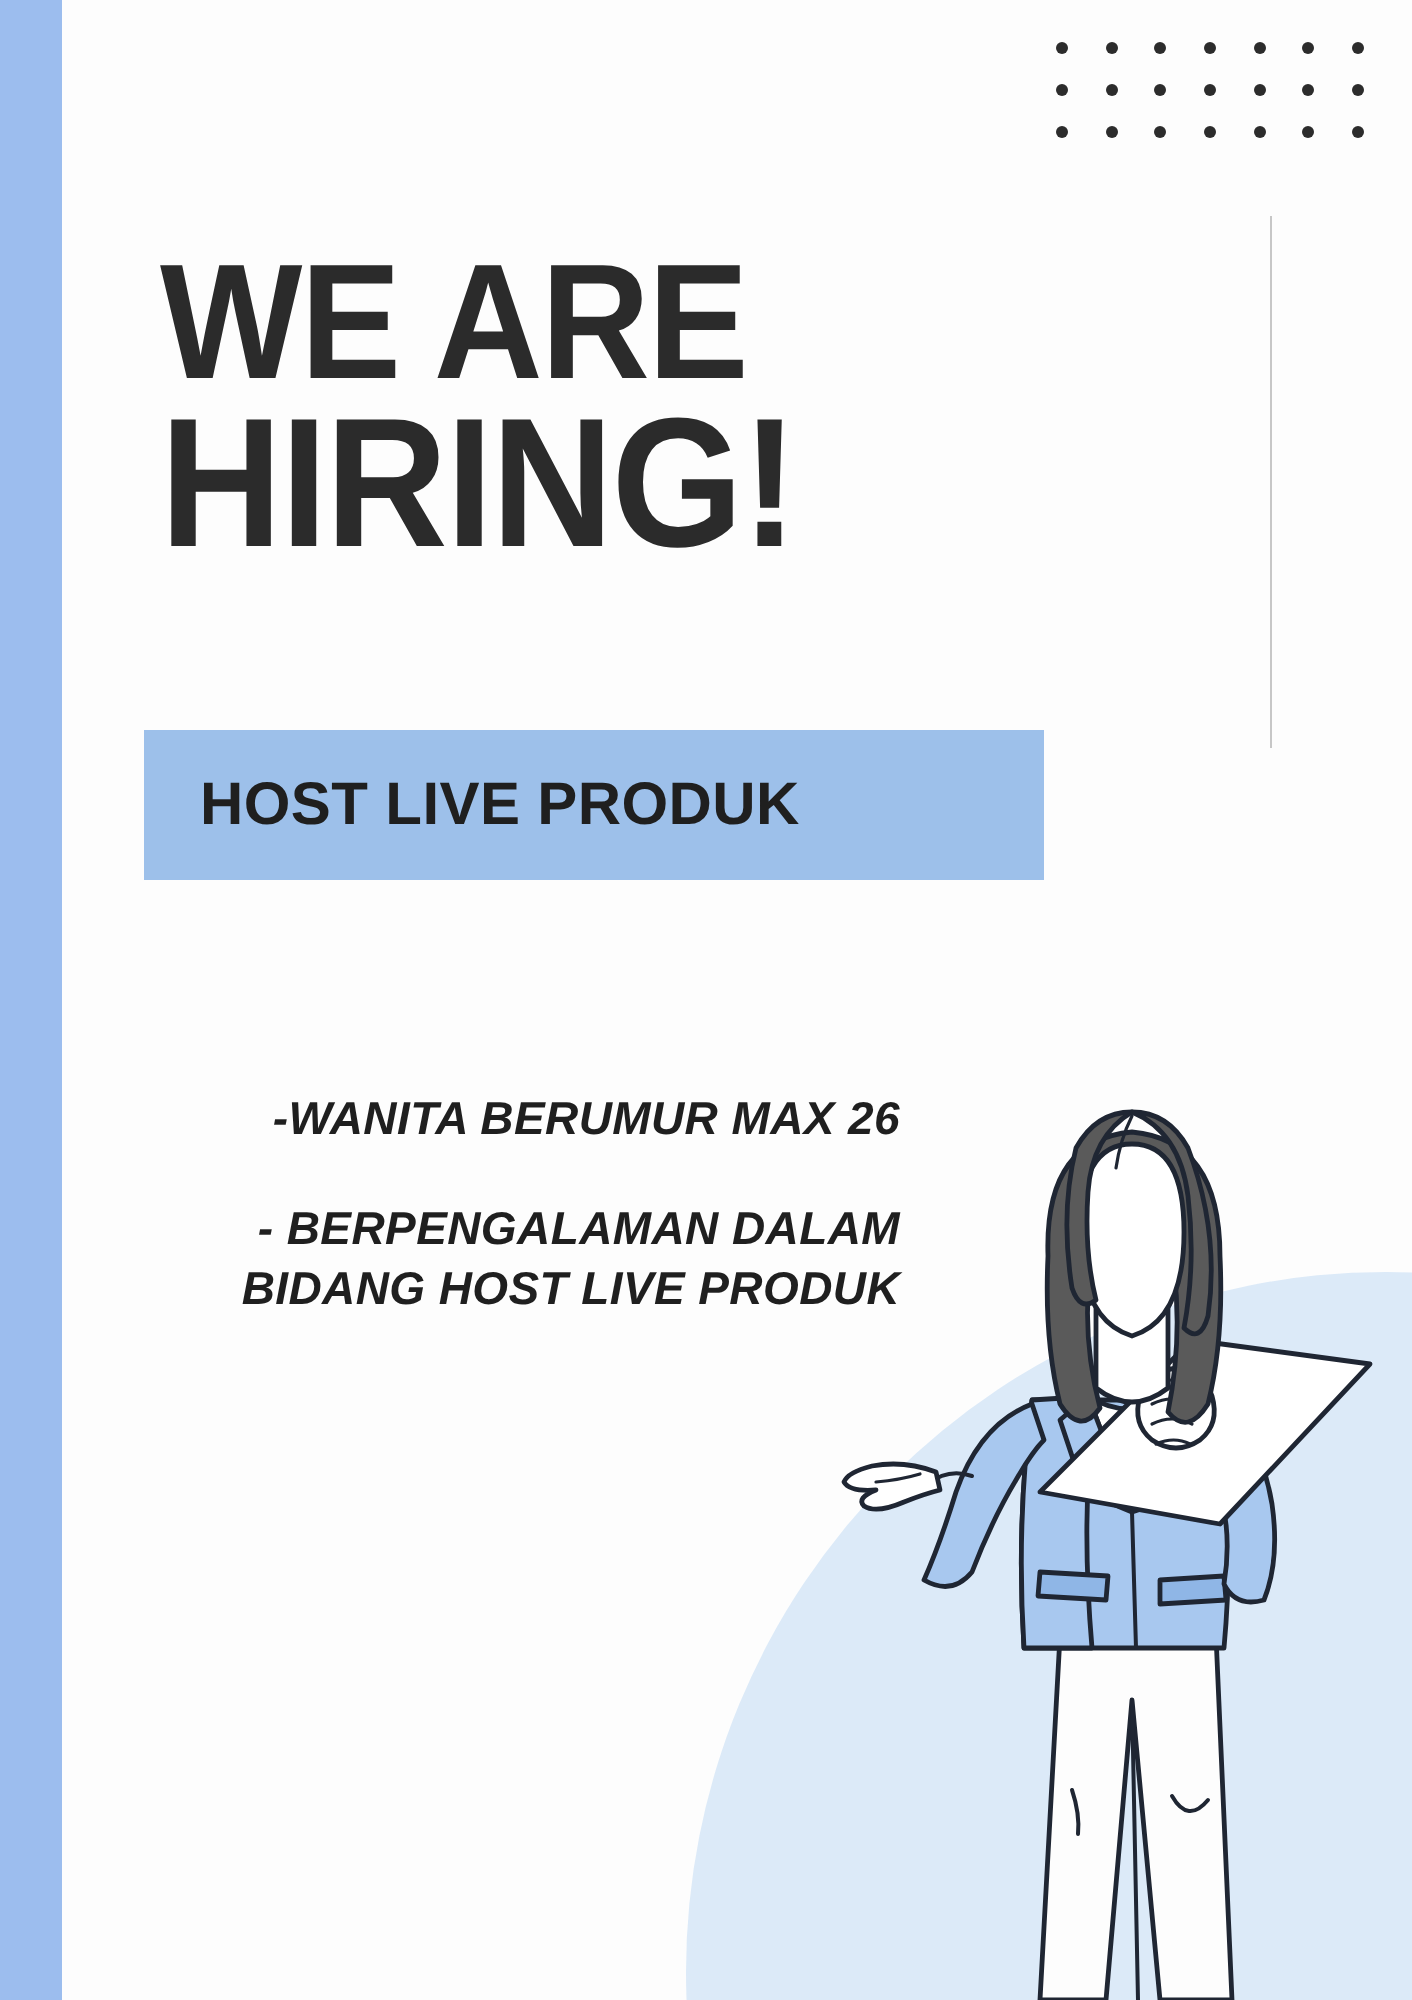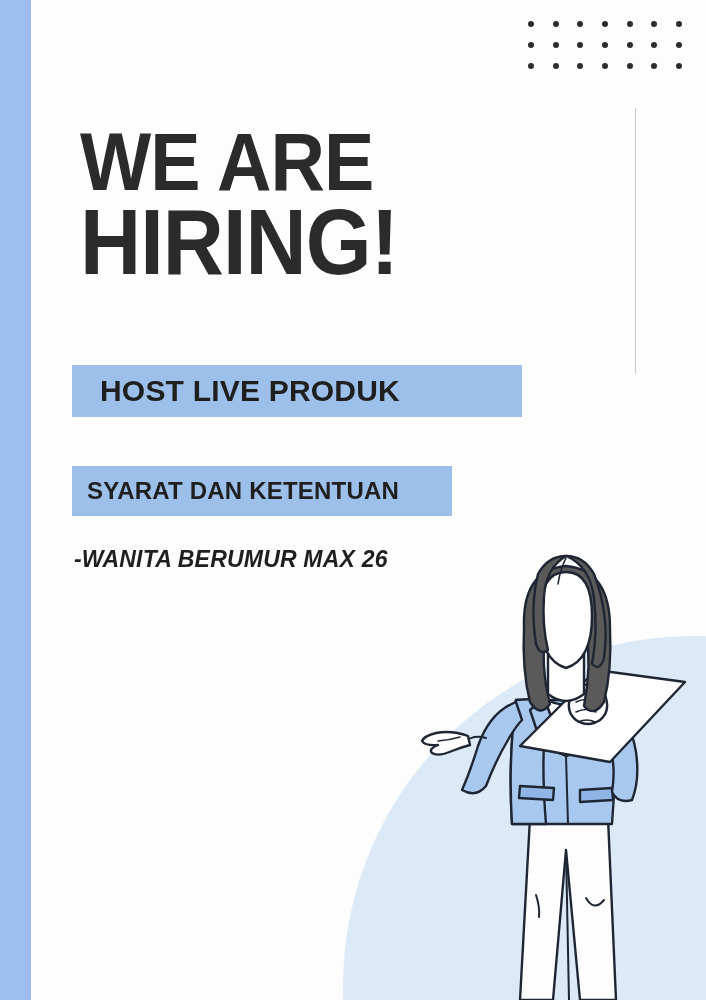--- a/index.html
+++ b/index.html
@@ -96,43 +96,44 @@
     display: flex;
     align-items: center;
     color: #1f1f1f;
     font-weight: 700;
     white-space: nowrap;
   }
   .banner-role {
     left: 72px;
     top: 365px;
     width: 450px;
-    height: 52px;
+    height: 75px;
     padding-left: 28px;
     box-sizing: border-box;
     font-size: 30px;
     letter-spacing: 0.2px;
   }
   .banner-terms {
     left: 72px;
     top: 466px;
     width: 380px;
     height: 50px;
     padding-left: 15px;
     box-sizing: border-box;
     font-size: 24px;
     letter-spacing: 0.2px;
   }
 
   
   .requirements {
     position: absolute;
-    left: 74px;
+    left: 50px;
     top: 545px;
     width: 400px;
+    text-align: right;
   }
   .req-item {
     font-style: italic;
     font-weight: 700;
     font-size: 23px;
     line-height: 1.28;
     color: #1f1f1f;
     margin-bottom: 26px;
     white-space: pre-line;
     letter-spacing: 0.2px;
@@ -186,26 +187,25 @@
 
   <div class="headline">
     <div class="line line1">WE ARE</div>
     <div class="line line2">HIRING!</div>
   </div>
 
   <div class="banner banner-role">
     <span>HOST LIVE PRODUK</span>
   </div>
 
-  <div class="banner banner-terms">
-    <span>SYARAT DAN KETENTUAN</span>
-  </div>
 
   <div class="requirements">
     <div class="req-item">-WANITA BERUMUR MAX 26</div>
+    <div class="req-item">- BERPENGALAMAN DALAM
+BIDANG HOST LIVE PRODUK</div>
   </div>
 
   <div class="illustration">
     <svg width="286" height="450" viewBox="0 0 286 450" xmlns="http://www.w3.org/2000/svg">
       <defs>
         <clipPath id="posterClip">
           <rect x="0" y="0" width="286" height="450"></rect>
         </clipPath>
       </defs>
       <g clip-path="url(#posterClip)" stroke="#1f2633" stroke-width="2.4" stroke-linecap="round" stroke-linejoin="round" fill="none">

